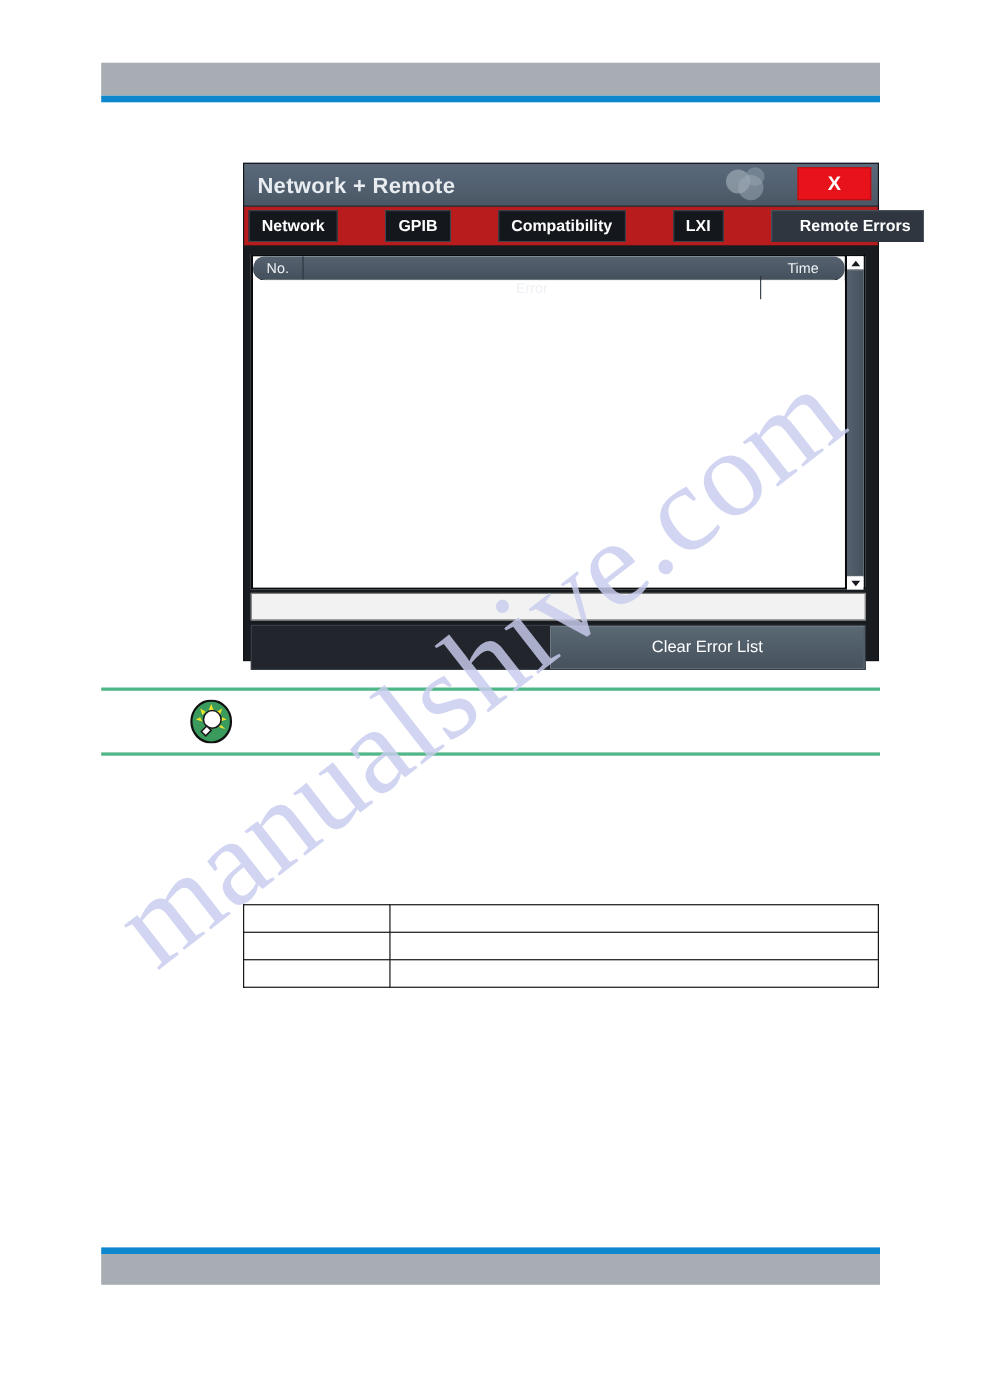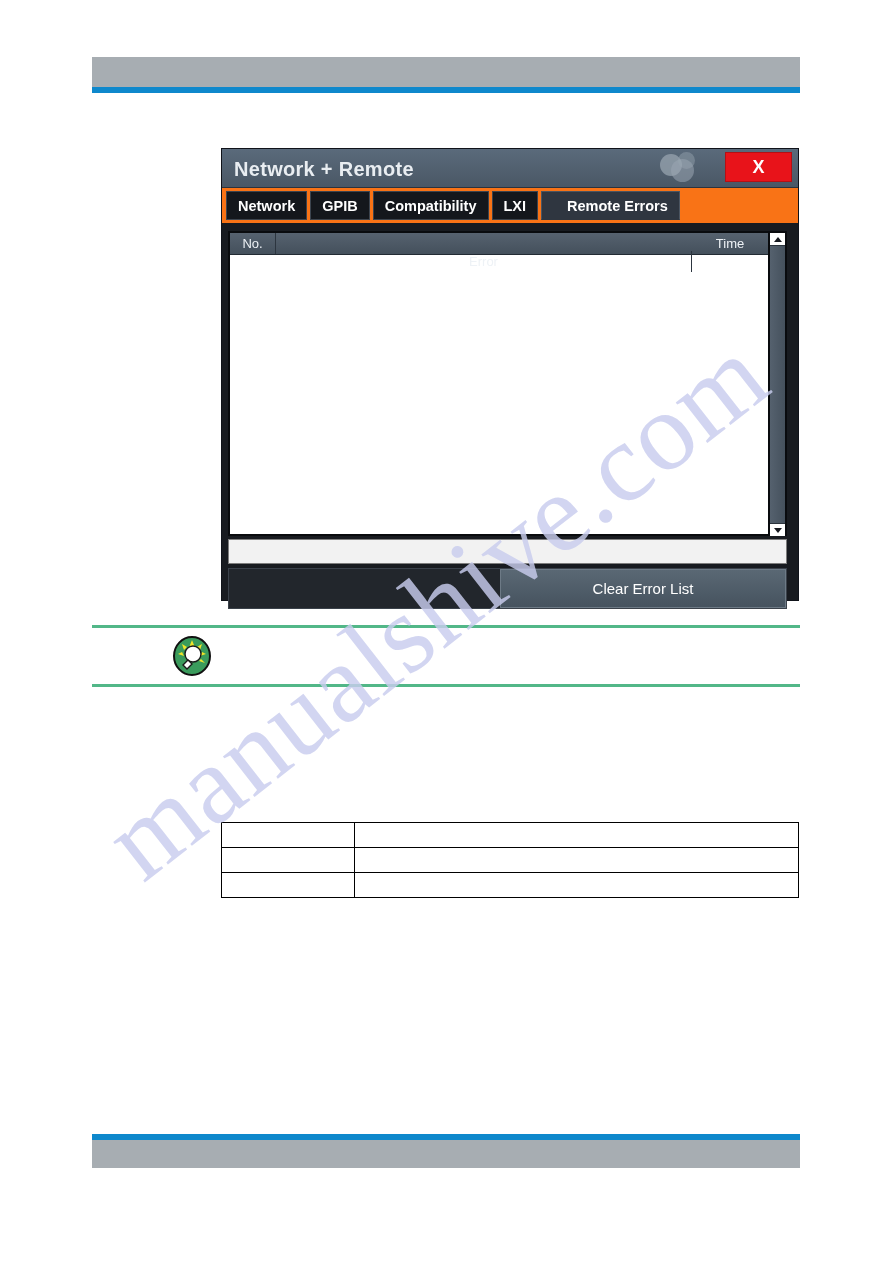--- a/index.html
+++ b/index.html
@@ -122,25 +122,26 @@
     display: flex;
     align-items: center;
     justify-content: center;
     cursor: pointer;
   }
 
   
   .tabstrip {
     position: relative;
     height: 35px;
-    background: #f97316;
+    background: #b91c1c;
     padding: 3px 0 0 4px;
     box-sizing: border-box;
     display: flex;
     align-items: flex-start;
+    gap: 40px;
   }
   .tab {
     height: 29px;
     padding: 0 11px;
     margin-right: 3px;
     background: #14171c;
     border: 1px solid #3c444e;
     box-sizing: border-box;
     color: #ffffff;
     font-size: 14.5px;
@@ -171,20 +172,21 @@
     height: 305px;
     background: #ffffff;
     border: 2px solid #090b0e;
     box-sizing: border-box;
   }
   .grid-head {
     display: flex;
     height: 21px;
     background: linear-gradient(#56626f, #44505c);
     border-bottom: 1px solid #222a33;
+    border-radius: 11px;
   }
   .grid-head .hcell {
     color: #eef2f6;
     font-size: 13px;
     display: flex;
     align-items: center;
     justify-content: center;
     border-right: 1px solid #2c3views;
     border-right: 1px solid #2c353f;
     box-sizing: border-box;

